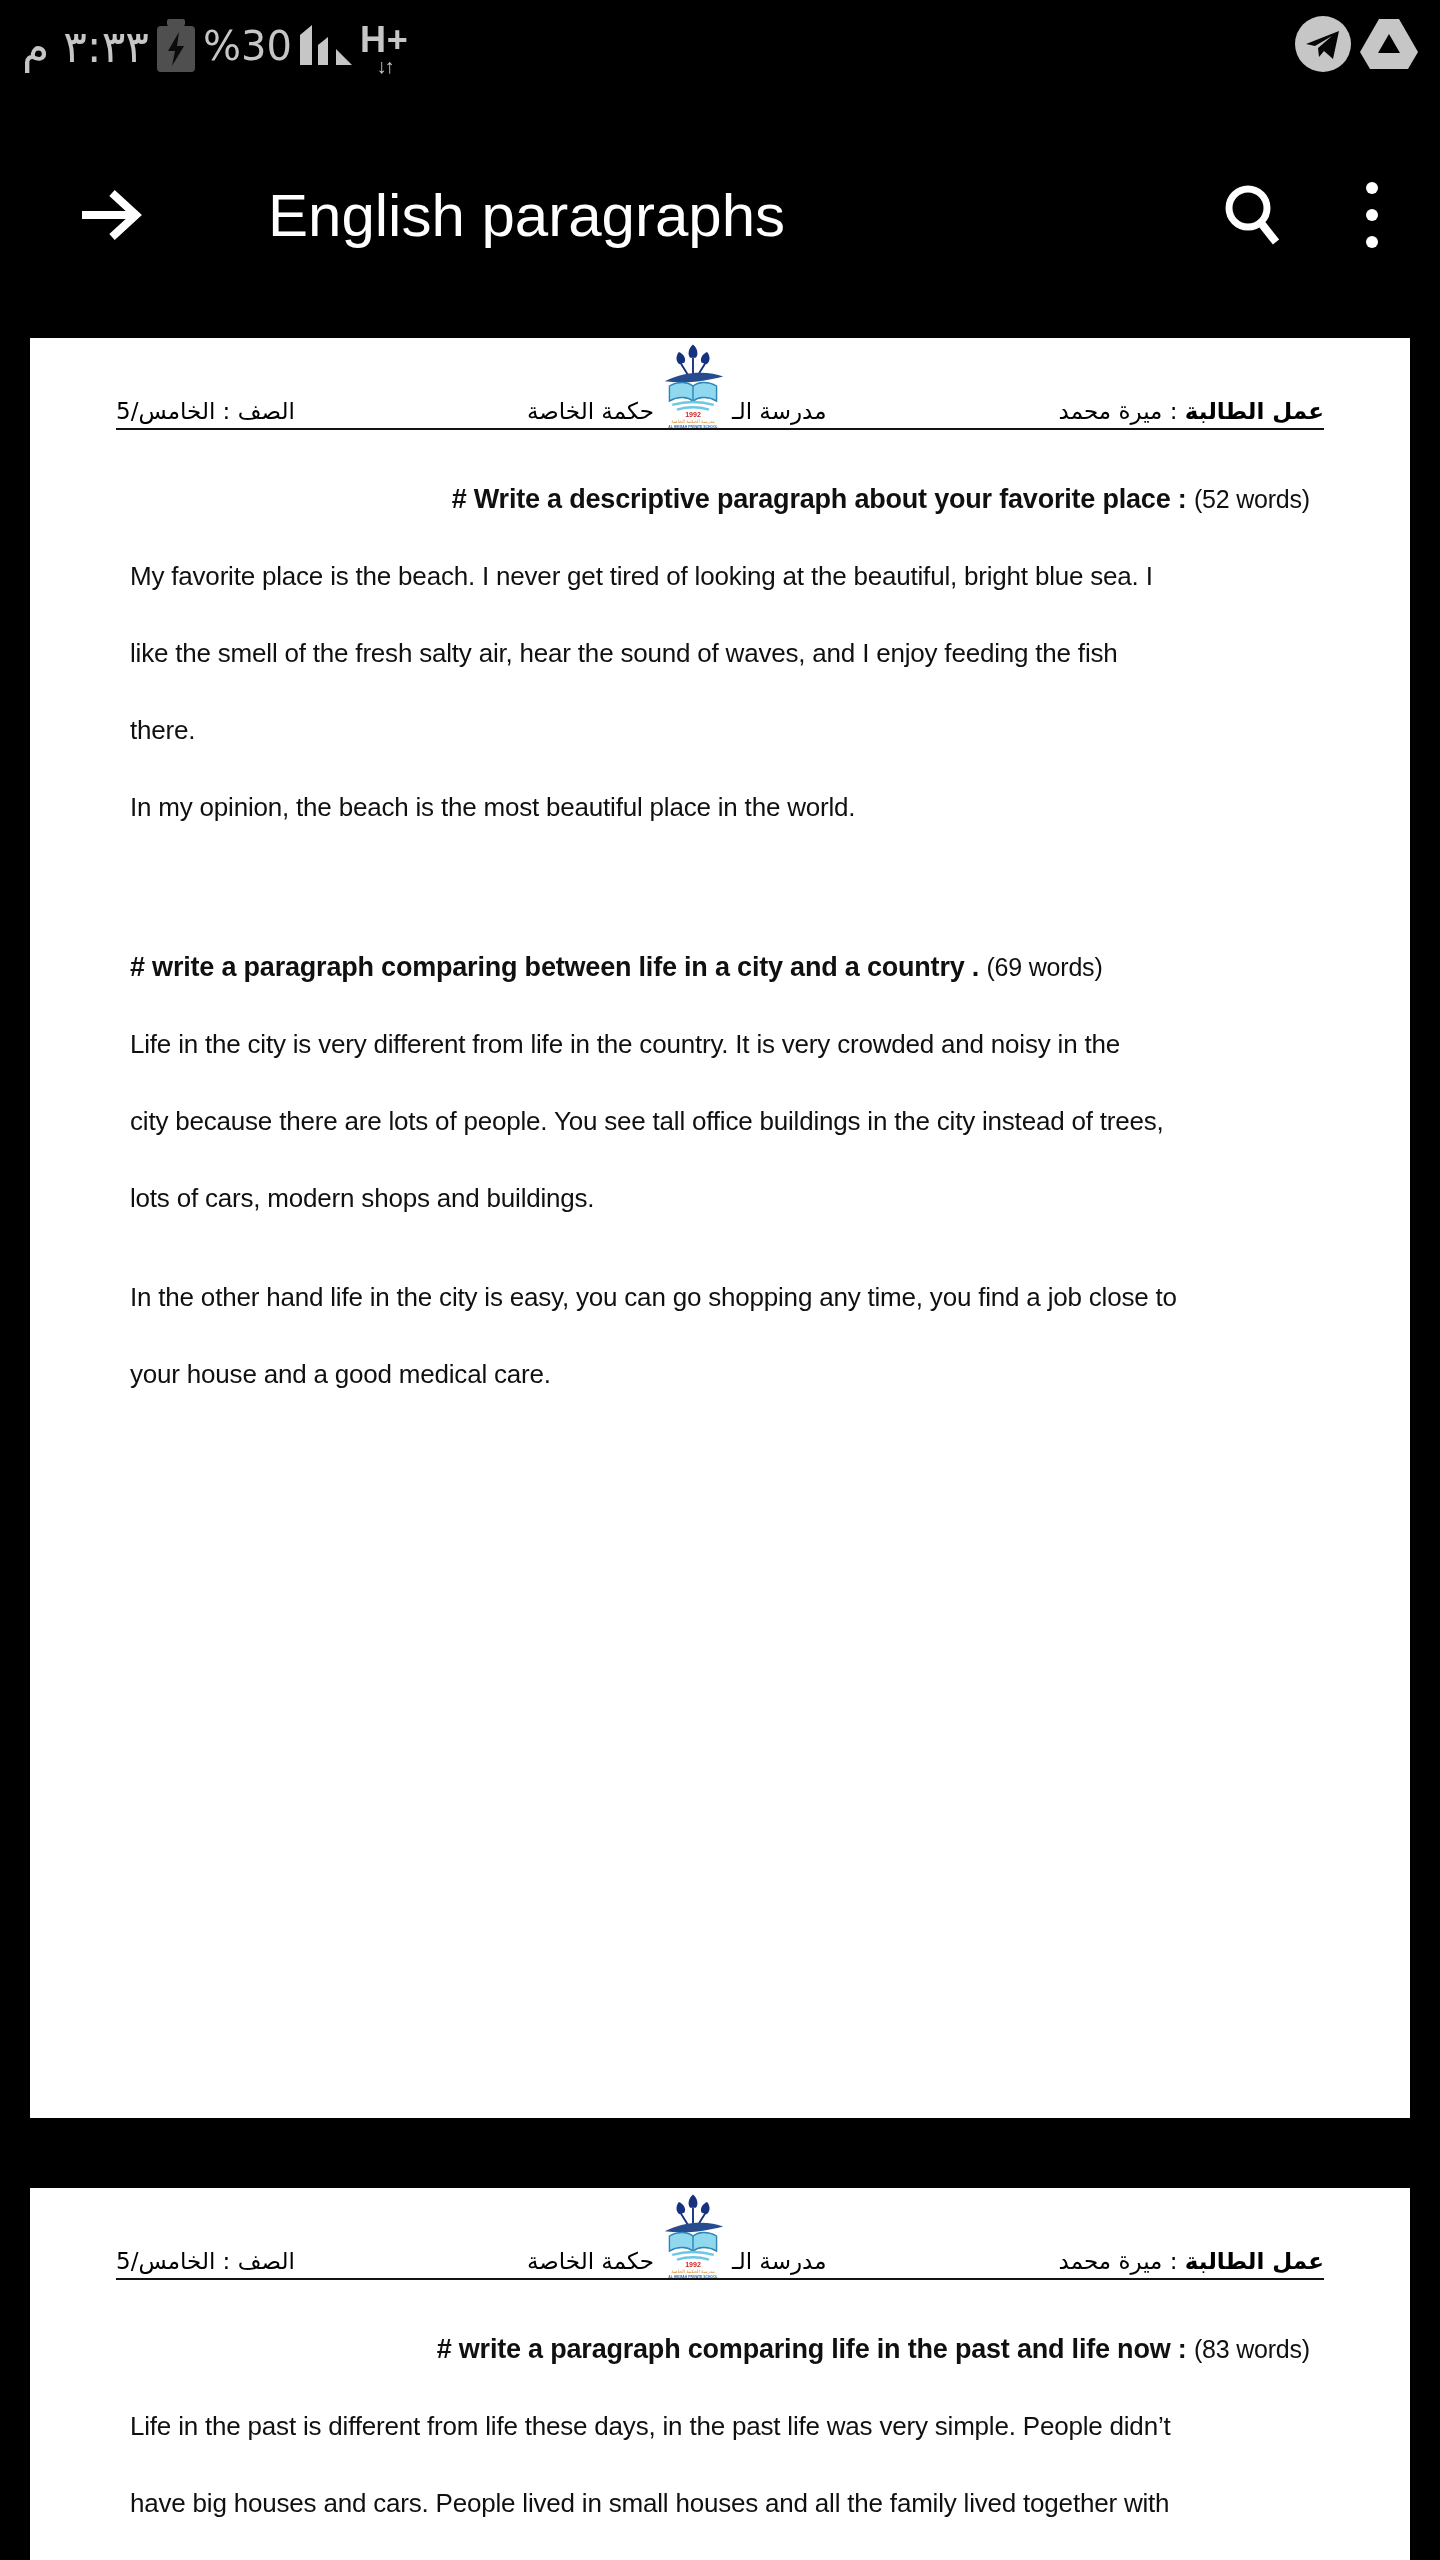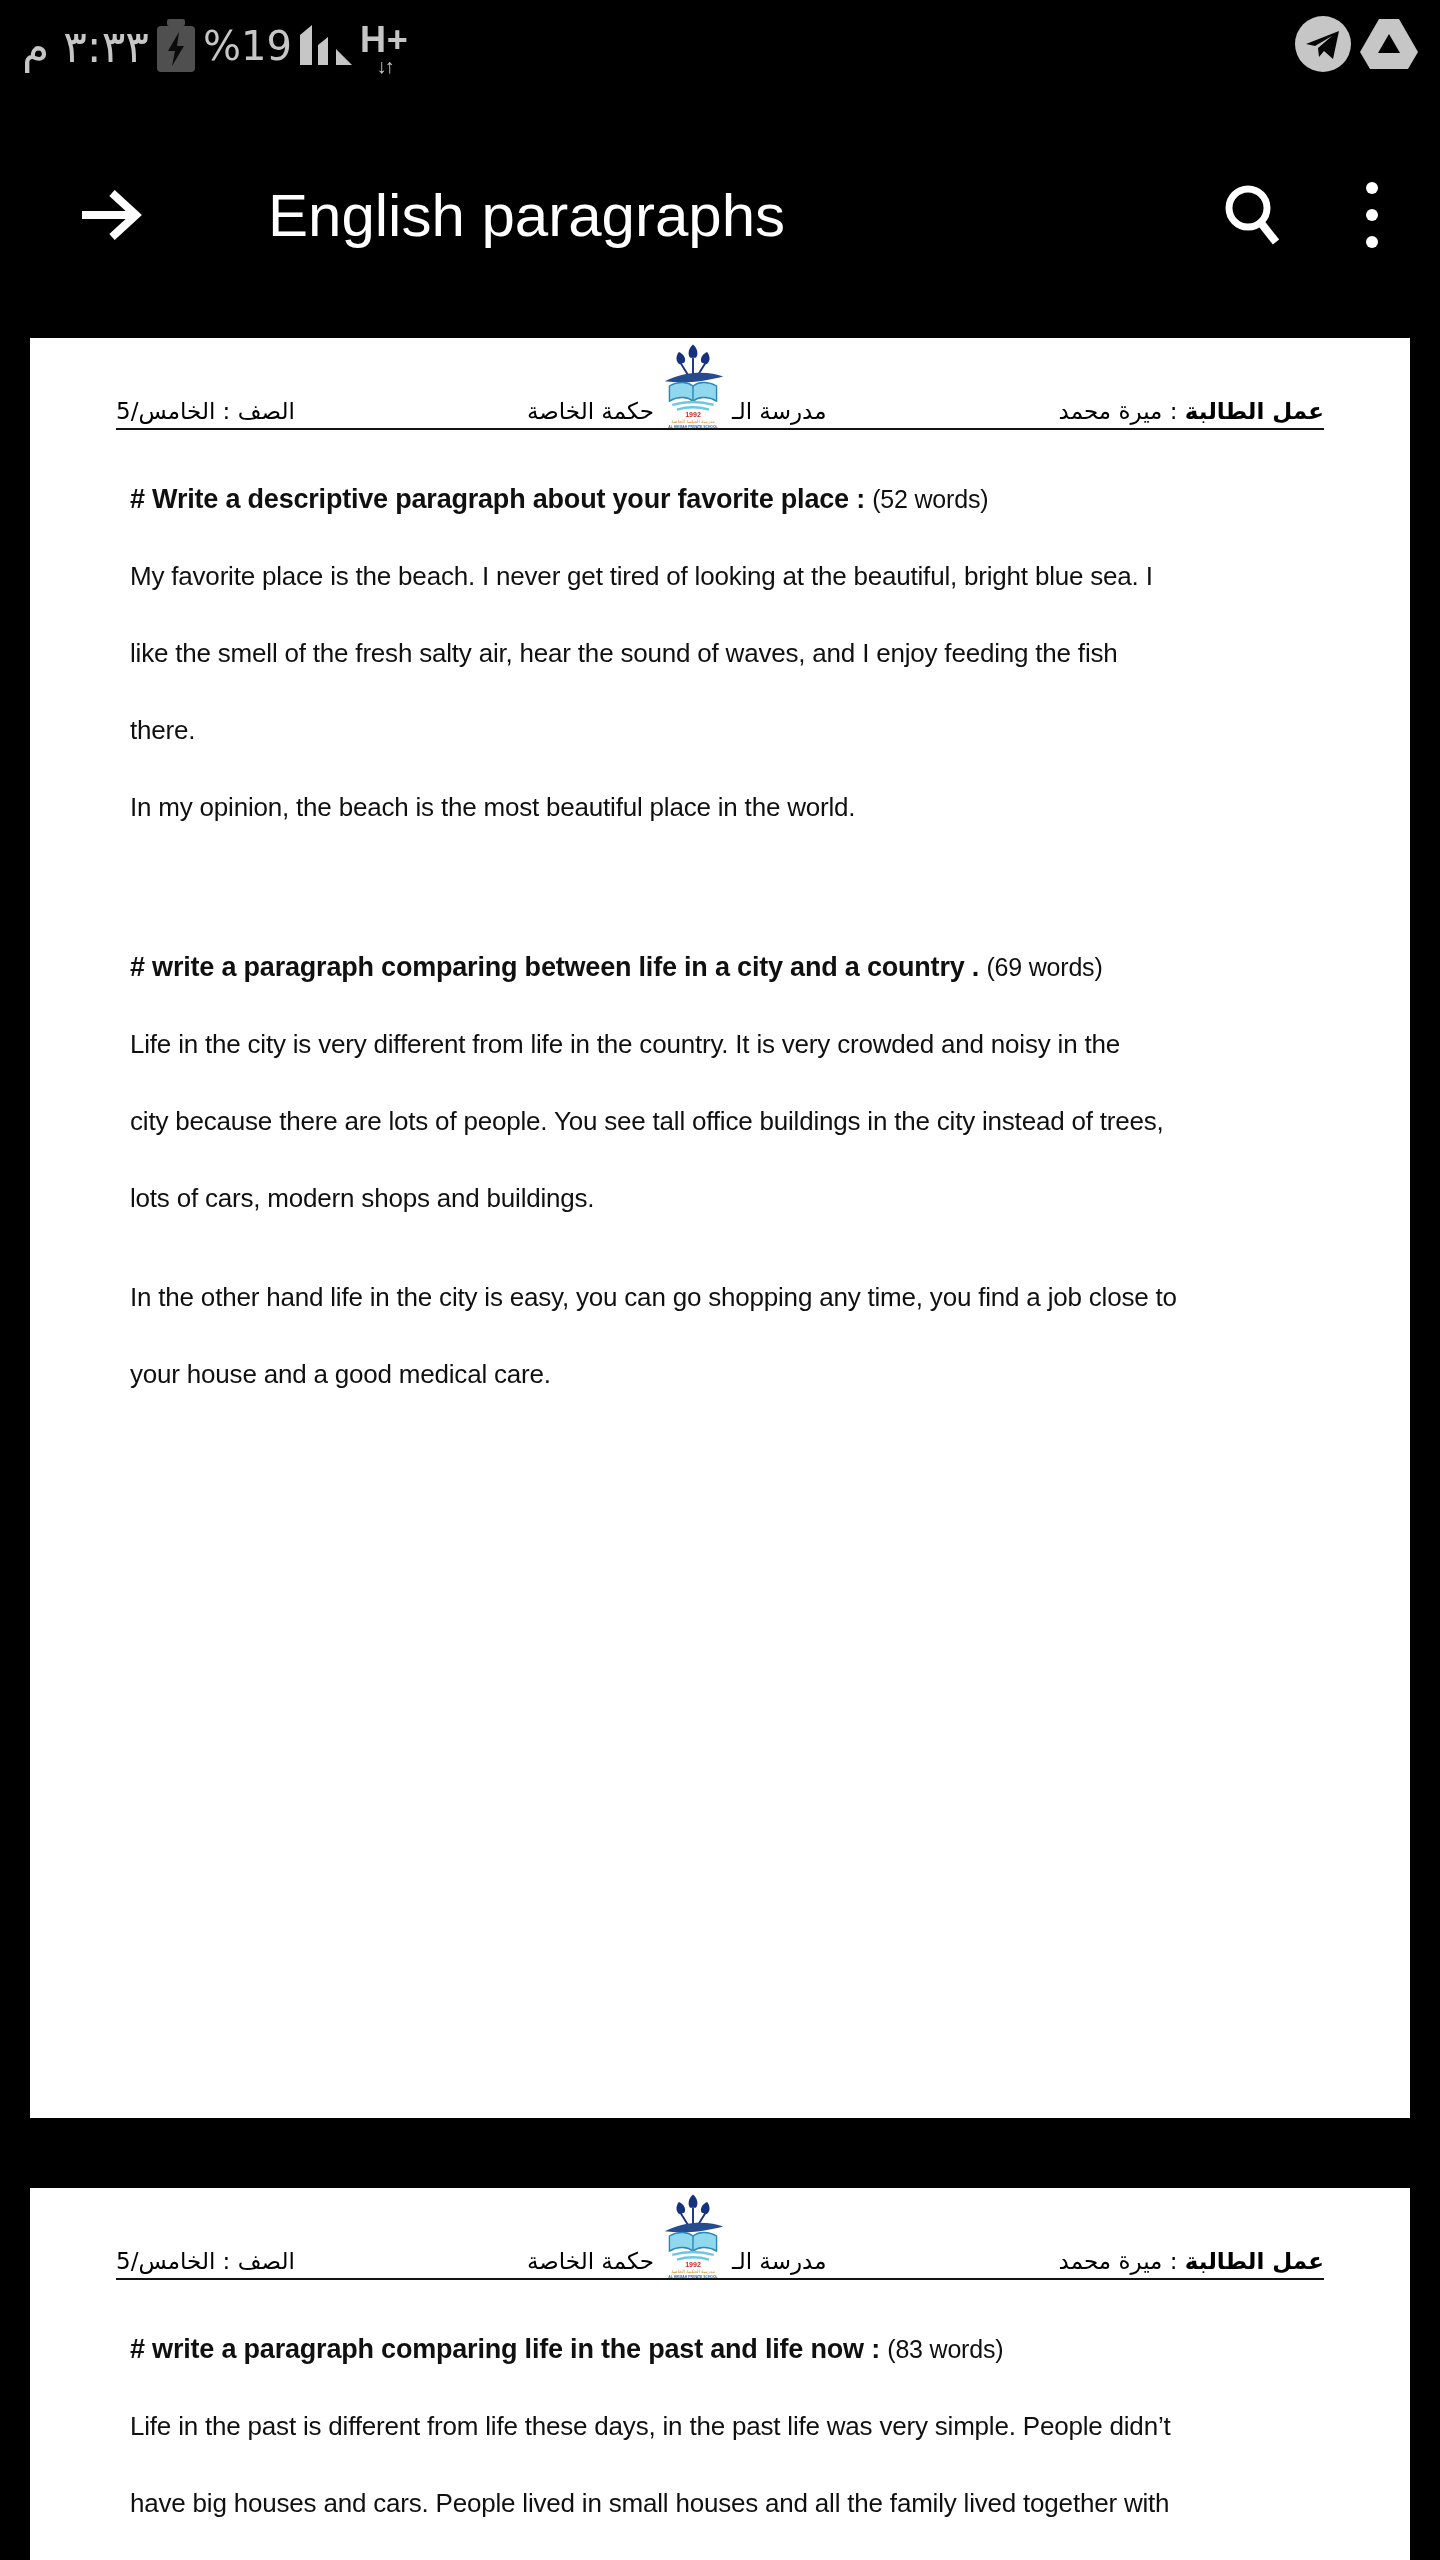--- a/index.html
+++ b/index.html
@@ -49,21 +49,21 @@
     border-bottom:2px solid #131313;padding-bottom:4px;
     font-family:"DejaVu Sans",sans-serif;font-size:23px;color:#000;
     direction:rtl;
   }
   .doc-header .bold{font-weight:bold;}
   .hdr-center{display:flex;align-items:flex-end;gap:6px;direction:rtl;}
   .hdr-logo{width:66px;height:88px;margin-bottom:-6px;flex:none;}
   
   .sec-head{font-size:27px;font-weight:bold;color:#101010;line-height:50px;letter-spacing:-0.2px;}
   .sec-head .words{font-weight:normal;font-size:25px;}
-  .mt-h1{margin-top:44px;}
+  .mt-h1{margin-top:44px;text-align:right;}
   .mt-h2{margin-top:96px;}
   .mt-h3{margin-top:44px;}
   .para{
     white-space:pre-line;
     font-size:26px;line-height:77px;letter-spacing:-0.2px;color:#101010;
     margin:14px 0 0 0;
   }
   .para + .para{margin-top:22px;}
   svg text{font-family:"Liberation Sans","DejaVu Sans",sans-serif;}
 </style>
@@ -73,21 +73,21 @@
 <div class="status-bar">
   <div class="sb-left">
     <span class="sb-time" dir="rtl">٣:٣٣ م</span>
     <span class="sb-batt">
       <span class="nub"></span>
       <svg width="42" height="54" viewBox="0 0 42 54">
         <rect x="2" y="7" width="38" height="46" rx="4" fill="#4f4f4f"></rect>
         <path d="M24 13 L13 32 L20 32 L17 47 L29 27 L22 27 Z" fill="#0b0b0b"></path>
       </svg>
     </span>
-    <span class="sb-pct" dir="rtl">%19</span>
+    <span class="sb-pct" dir="rtl">%30</span>
     <span>
       <svg width="56" height="50" viewBox="0 0 56 50">
         <path d="M2 46 V16 L14 6 V46 Z" fill="#c6c6c6"></path>
         <path d="M20 46 V26 L30 18 V46 Z" fill="#c6c6c6"></path>
         <path d="M38 46 V30 L54 46 Z" fill="#c6c6c6"></path>
       </svg>
     </span>
     <span class="sb-net">
       <span class="hplus">H+</span>
       <span class="arrows">↓↑</span>

